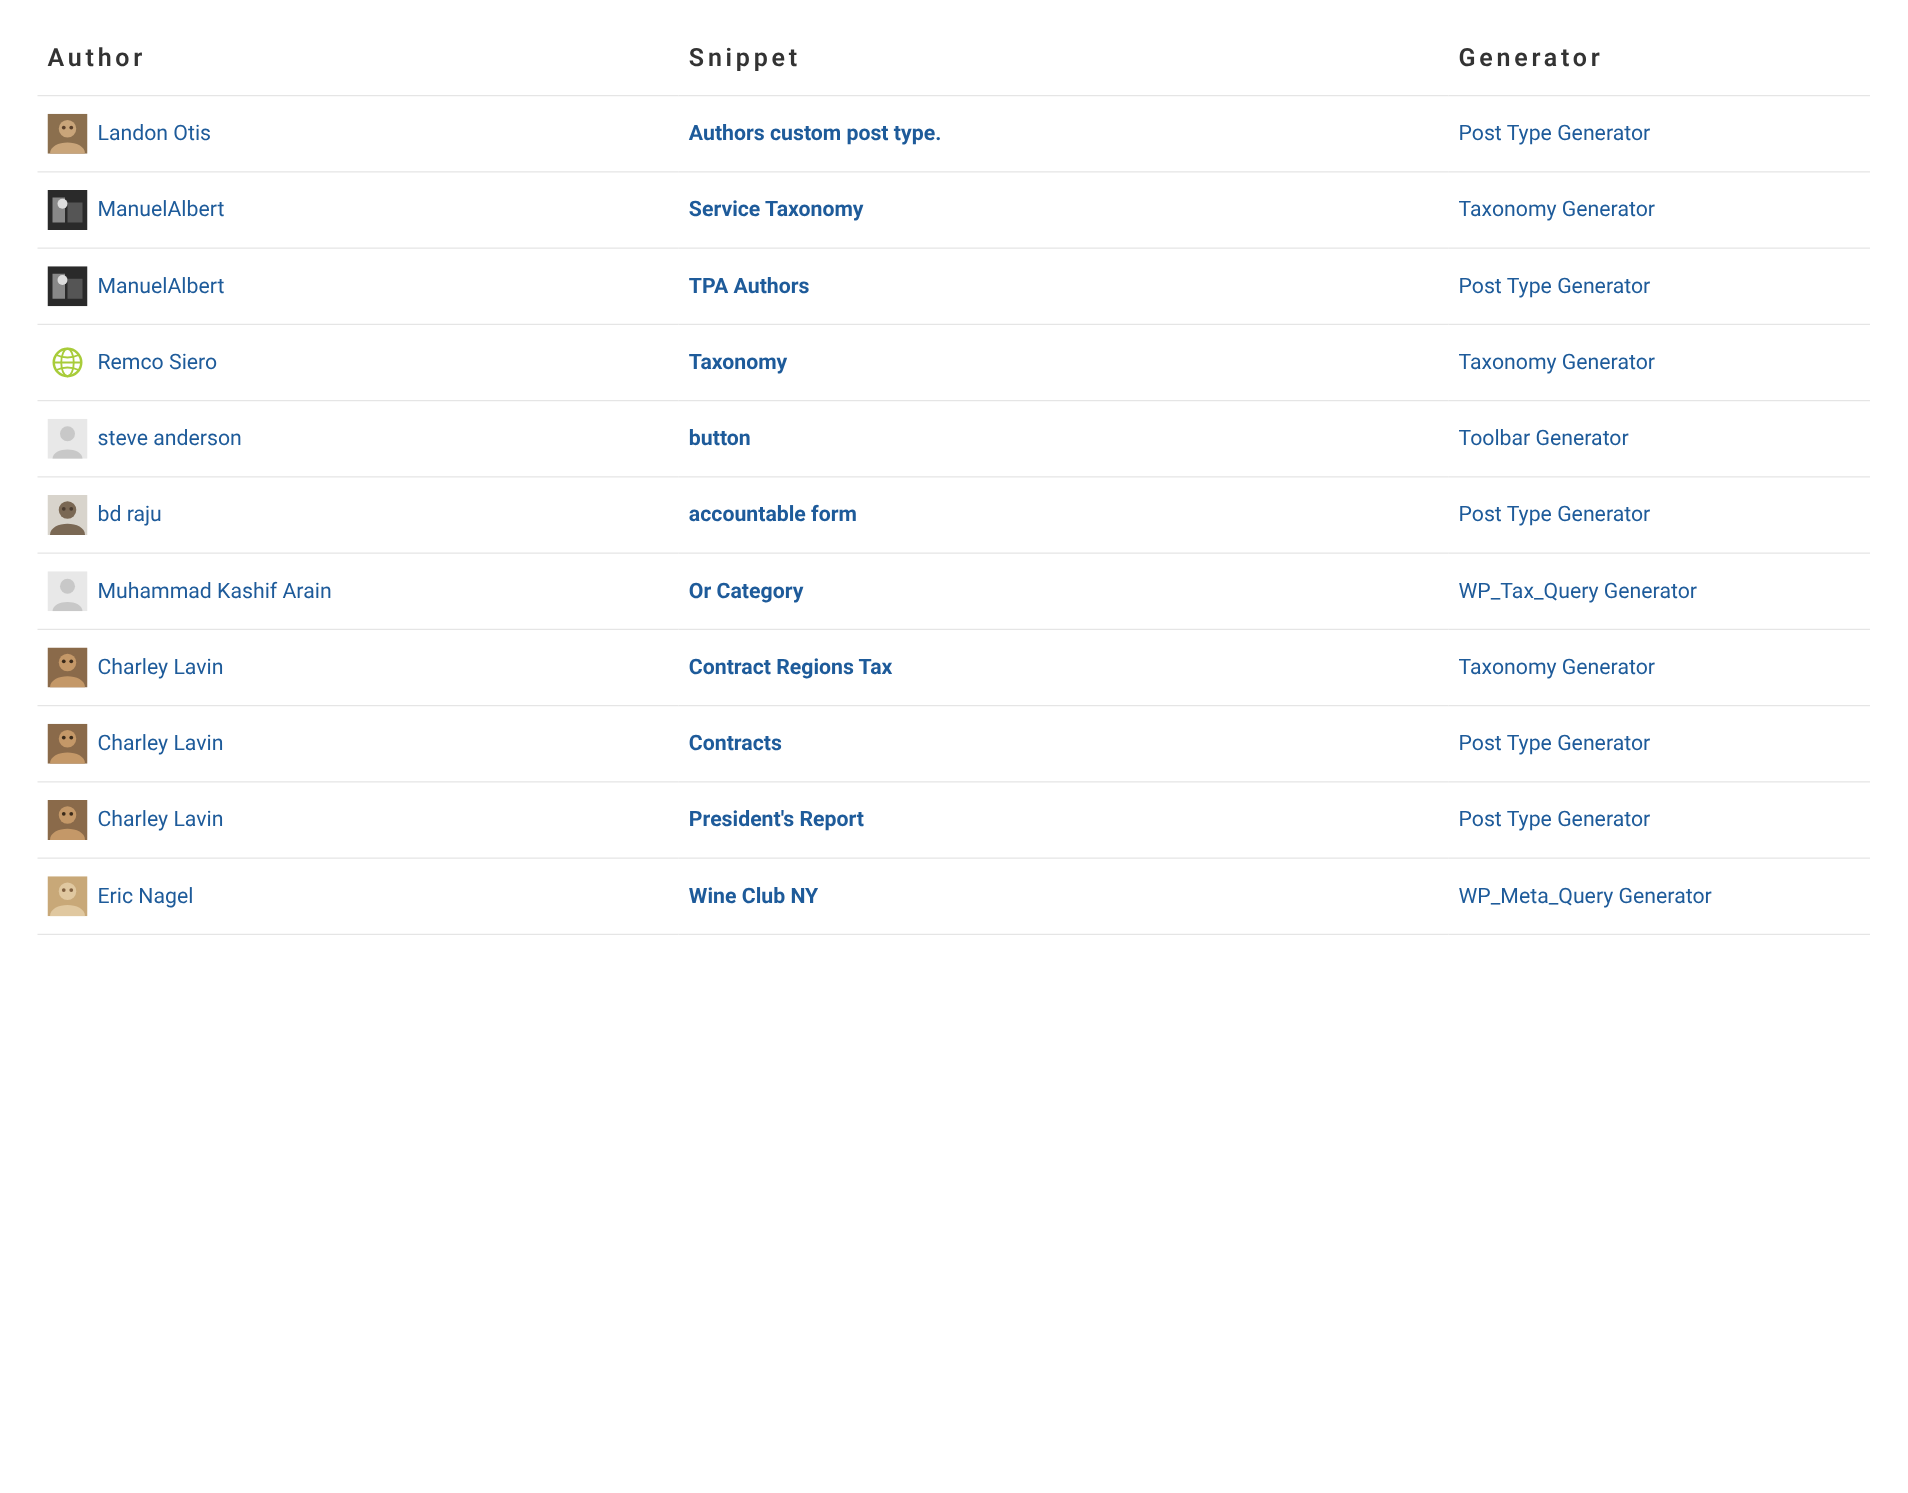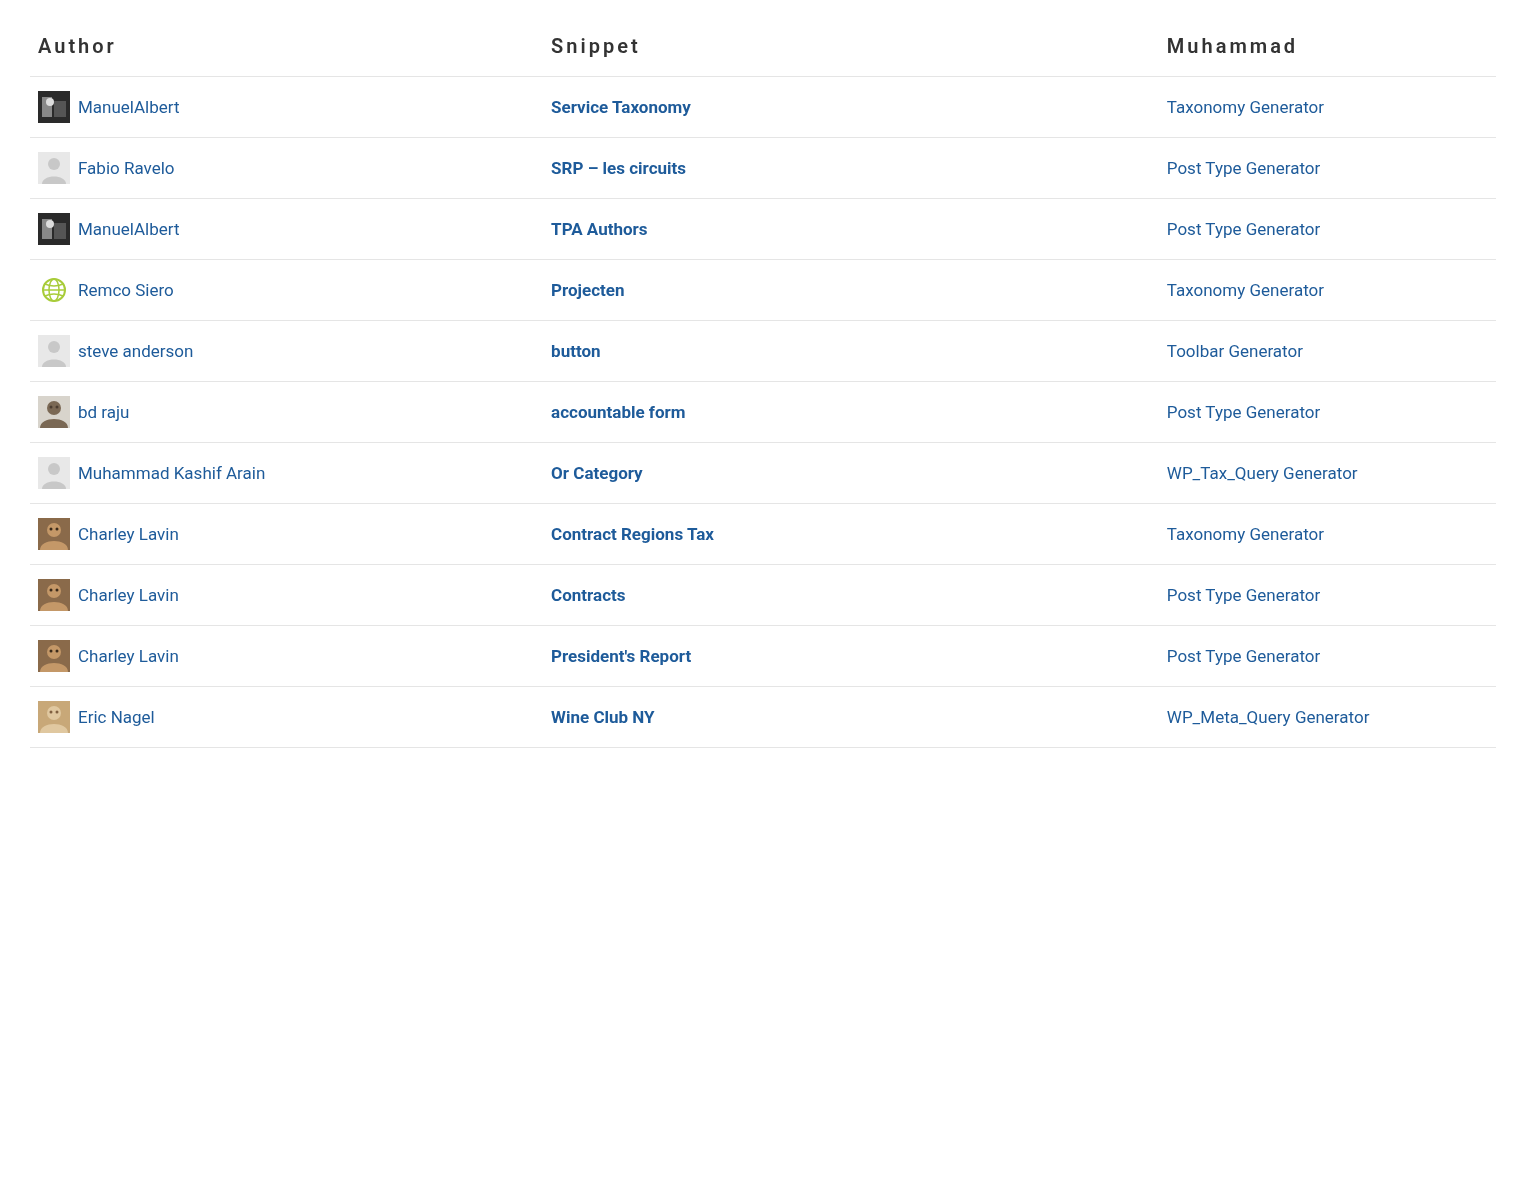--- a/index.html
+++ b/index.html
@@ -54,56 +54,58 @@
   .col-generator { width: 23%; }
 </style>
 </head>
 <body>
 
 <table>
   <thead>
     <tr>
       <th class="col-author">Author</th>
       <th class="col-snippet">Snippet</th>
-      <th class="col-generator">Muhammad</th>
+      <th class="col-generator">Generator</th>
     </tr>
   </thead>
   <tbody id="table-body">
+      <tr>
+        <td class="col-author">
+          <div class="author-cell">
+            <span class="avatar">
+              <svg width="32" height="32" viewBox="0 0 32 32">
+    <rect width="32" height="32" fill="#8b6f4e"></rect>
+    <circle cx="16" cy="12" r="7" fill="#c9a57a"></circle>
+    <path d="M2 32 C2 20 30 20 30 32 Z" fill="#c9a57a"></path>
+    <circle cx="13" cy="11" r="1.5" fill="#5a3f2a"></circle>
+    <circle cx="19" cy="11" r="1.5" fill="#5a3f2a"></circle>
+  </svg>
+            </span>
+            <a class="link">Landon Otis</a>
+          </div>
+        </td>
+        <td class="col-snippet"><a class="link snippet">Authors custom post type.</a></td>
+        <td class="col-generator"><a class="link">Post Type Generator</a></td>
+      </tr>
       <tr>
         <td class="col-author">
           <div class="author-cell">
             <span class="avatar">
               <svg width="32" height="32" viewBox="0 0 32 32">
       <rect width="32" height="32" fill="#2a2a2a"></rect>
       <rect x="4" y="6" width="10" height="20" fill="#888"></rect>
       <rect x="16" y="10" width="12" height="16" fill="#555"></rect>
       <circle cx="12" cy="11" r="4" fill="#ddd"></circle>
     </svg>
             </span>
             <a class="link">ManuelAlbert</a>
           </div>
         </td>
         <td class="col-snippet"><a class="link snippet">Service Taxonomy</a></td>
         <td class="col-generator"><a class="link">Taxonomy Generator</a></td>
-      </tr>
-      <tr>
-        <td class="col-author">
-          <div class="author-cell">
-            <span class="avatar">
-              <svg width="32" height="32" viewBox="0 0 32 32">
-      <rect width="32" height="32" fill="#e8e8e8"></rect>
-      <circle cx="16" cy="12" r="6" fill="#c8c8c8"></circle>
-      <path d="M4 32 C4 22 28 22 28 32 Z" fill="#c8c8c8"></path>
-    </svg>
-            </span>
-            <a class="link">Fabio Ravelo</a>
-          </div>
-        </td>
-        <td class="col-snippet"><a class="link snippet">SRP – les circuits</a></td>
-        <td class="col-generator"><a class="link">Post Type Generator</a></td>
       </tr>
       <tr>
         <td class="col-author">
           <div class="author-cell">
             <span class="avatar">
               <svg width="32" height="32" viewBox="0 0 32 32">
       <rect width="32" height="32" fill="#2a2a2a"></rect>
       <rect x="4" y="6" width="10" height="20" fill="#888"></rect>
       <rect x="16" y="10" width="12" height="16" fill="#555"></rect>
       <circle cx="12" cy="11" r="4" fill="#ddd"></circle>
@@ -124,21 +126,21 @@
       <circle cx="16" cy="16" r="11" fill="none" stroke="#a8cc3a" stroke-width="2"></circle>
       <ellipse cx="16" cy="16" rx="5" ry="11" fill="none" stroke="#a8cc3a" stroke-width="1.5"></ellipse>
       <line x1="5" y1="16" x2="27" y2="16" stroke="#a8cc3a" stroke-width="1.5"></line>
       <path d="M7 10 Q16 14 25 10" fill="none" stroke="#a8cc3a" stroke-width="1.5"></path>
       <path d="M7 22 Q16 18 25 22" fill="none" stroke="#a8cc3a" stroke-width="1.5"></path>
     </svg>
             </span>
             <a class="link">Remco Siero</a>
           </div>
         </td>
-        <td class="col-snippet"><a class="link snippet">Projecten</a></td>
+        <td class="col-snippet"><a class="link snippet">Taxonomy</a></td>
         <td class="col-generator"><a class="link">Taxonomy Generator</a></td>
       </tr>
       <tr>
         <td class="col-author">
           <div class="author-cell">
             <span class="avatar">
               <svg width="32" height="32" viewBox="0 0 32 32">
       <rect width="32" height="32" fill="#e8e8e8"></rect>
       <circle cx="16" cy="12" r="6" fill="#c8c8c8"></circle>
       <path d="M4 32 C4 22 28 22 28 32 Z" fill="#c8c8c8"></path>

